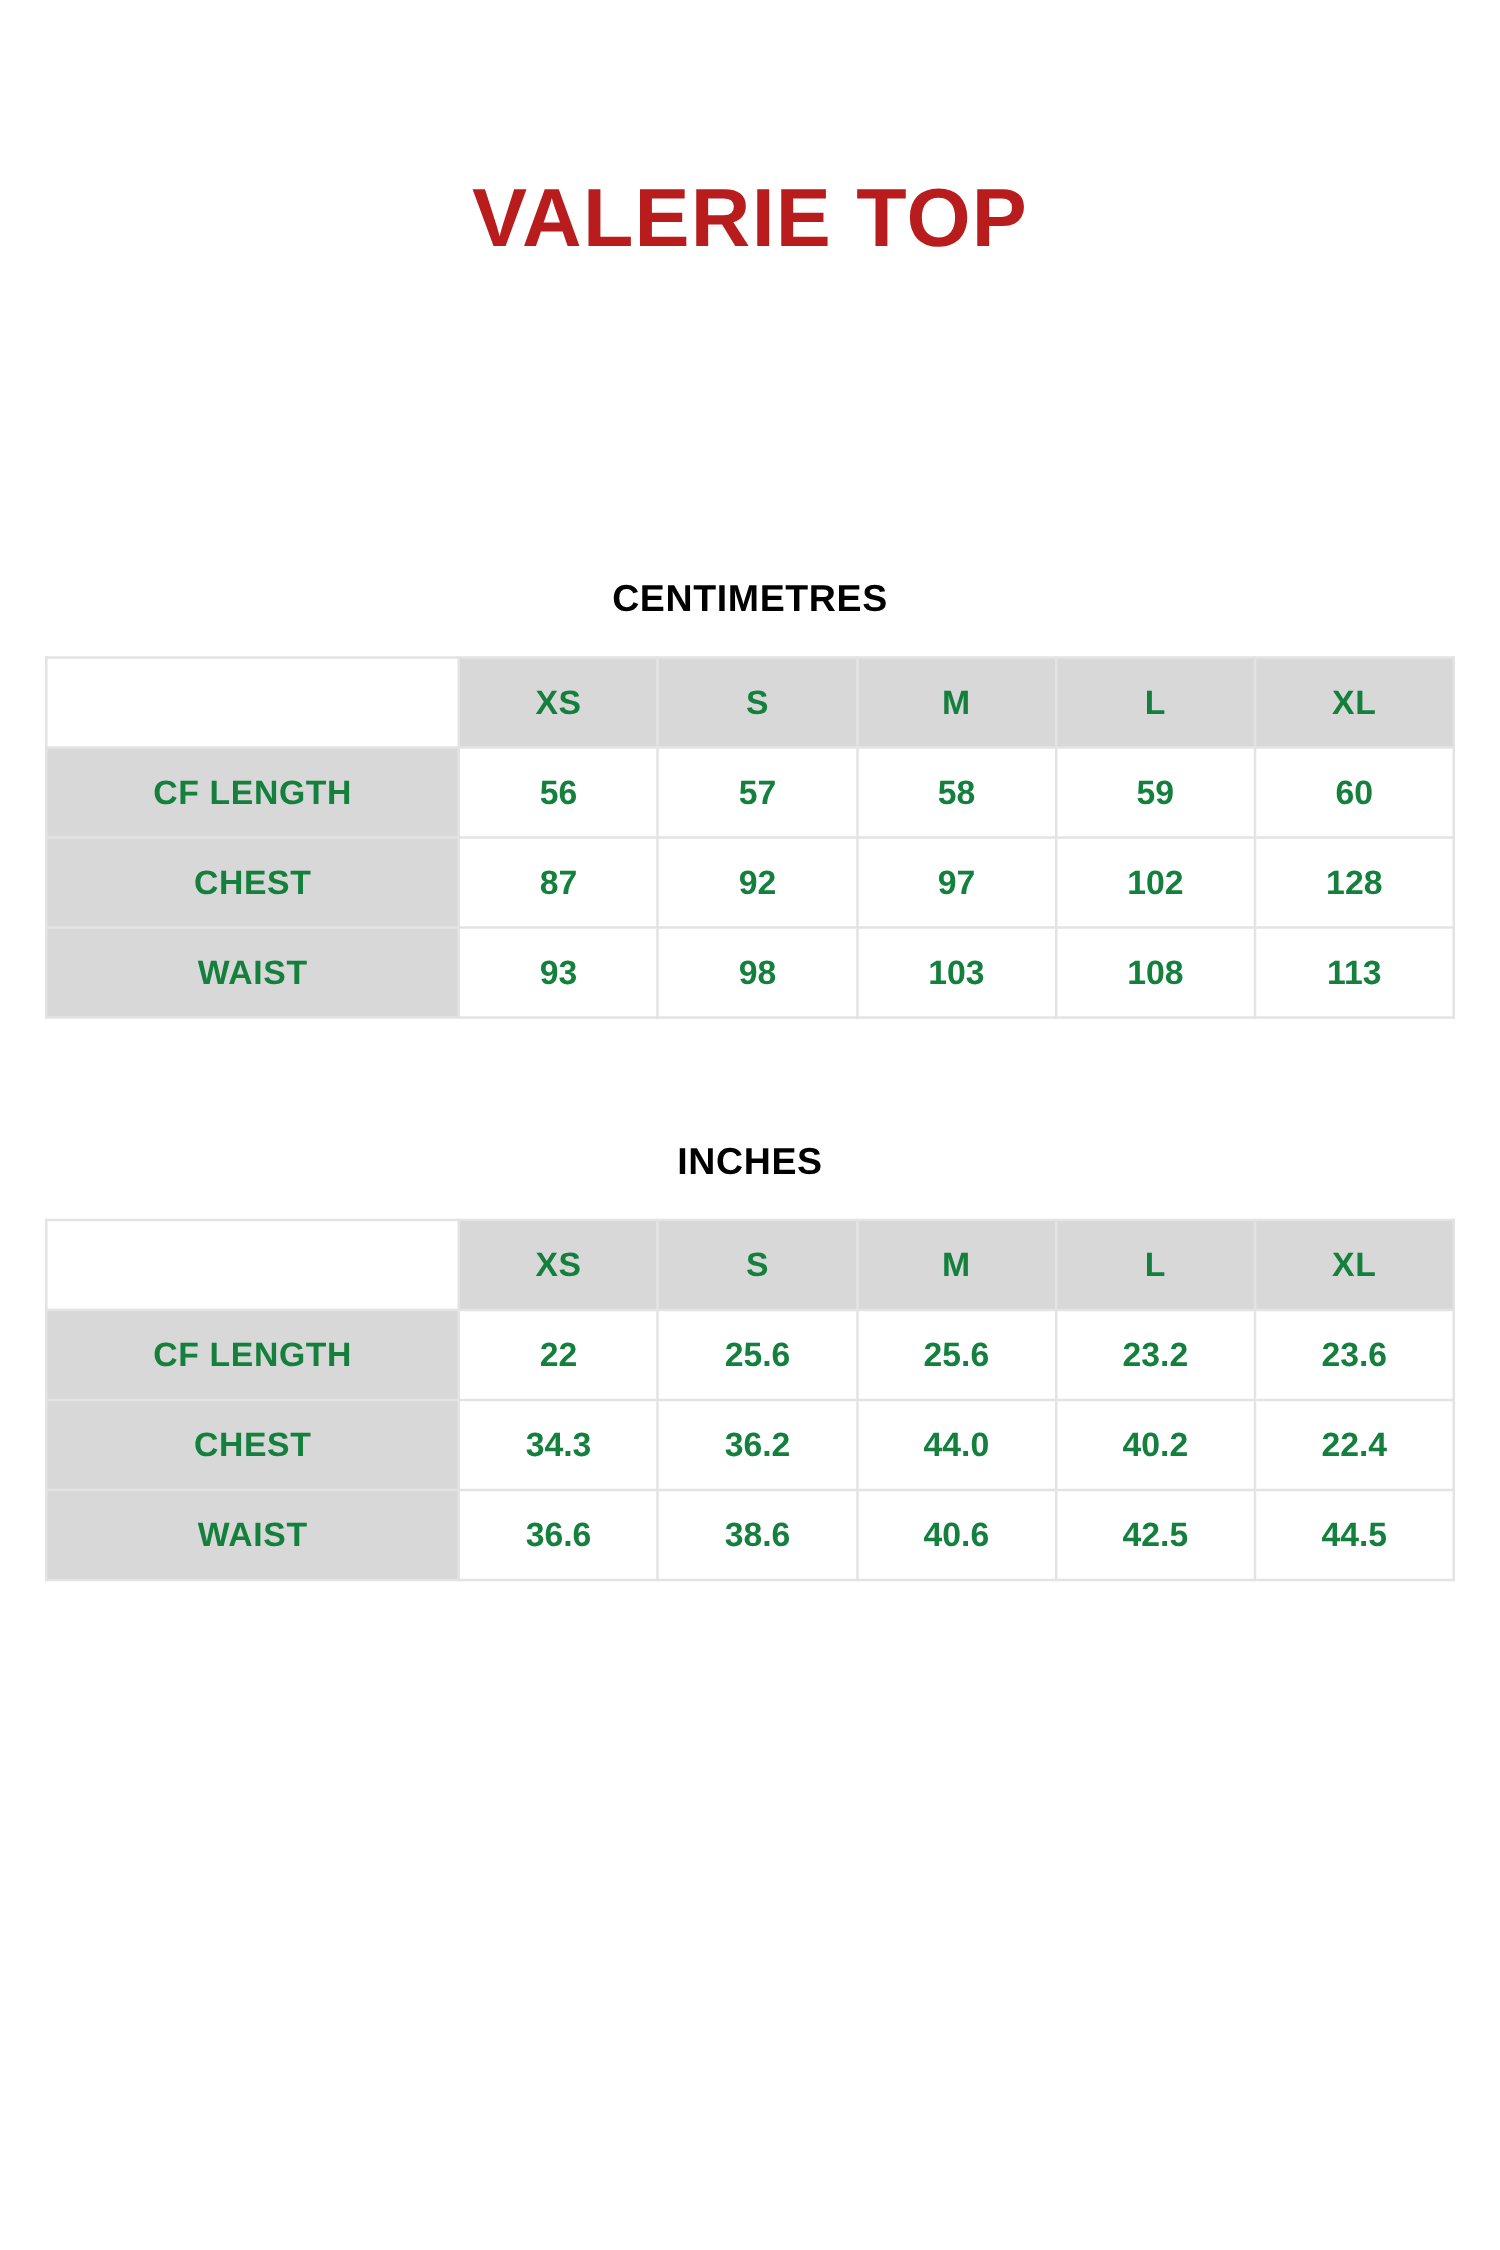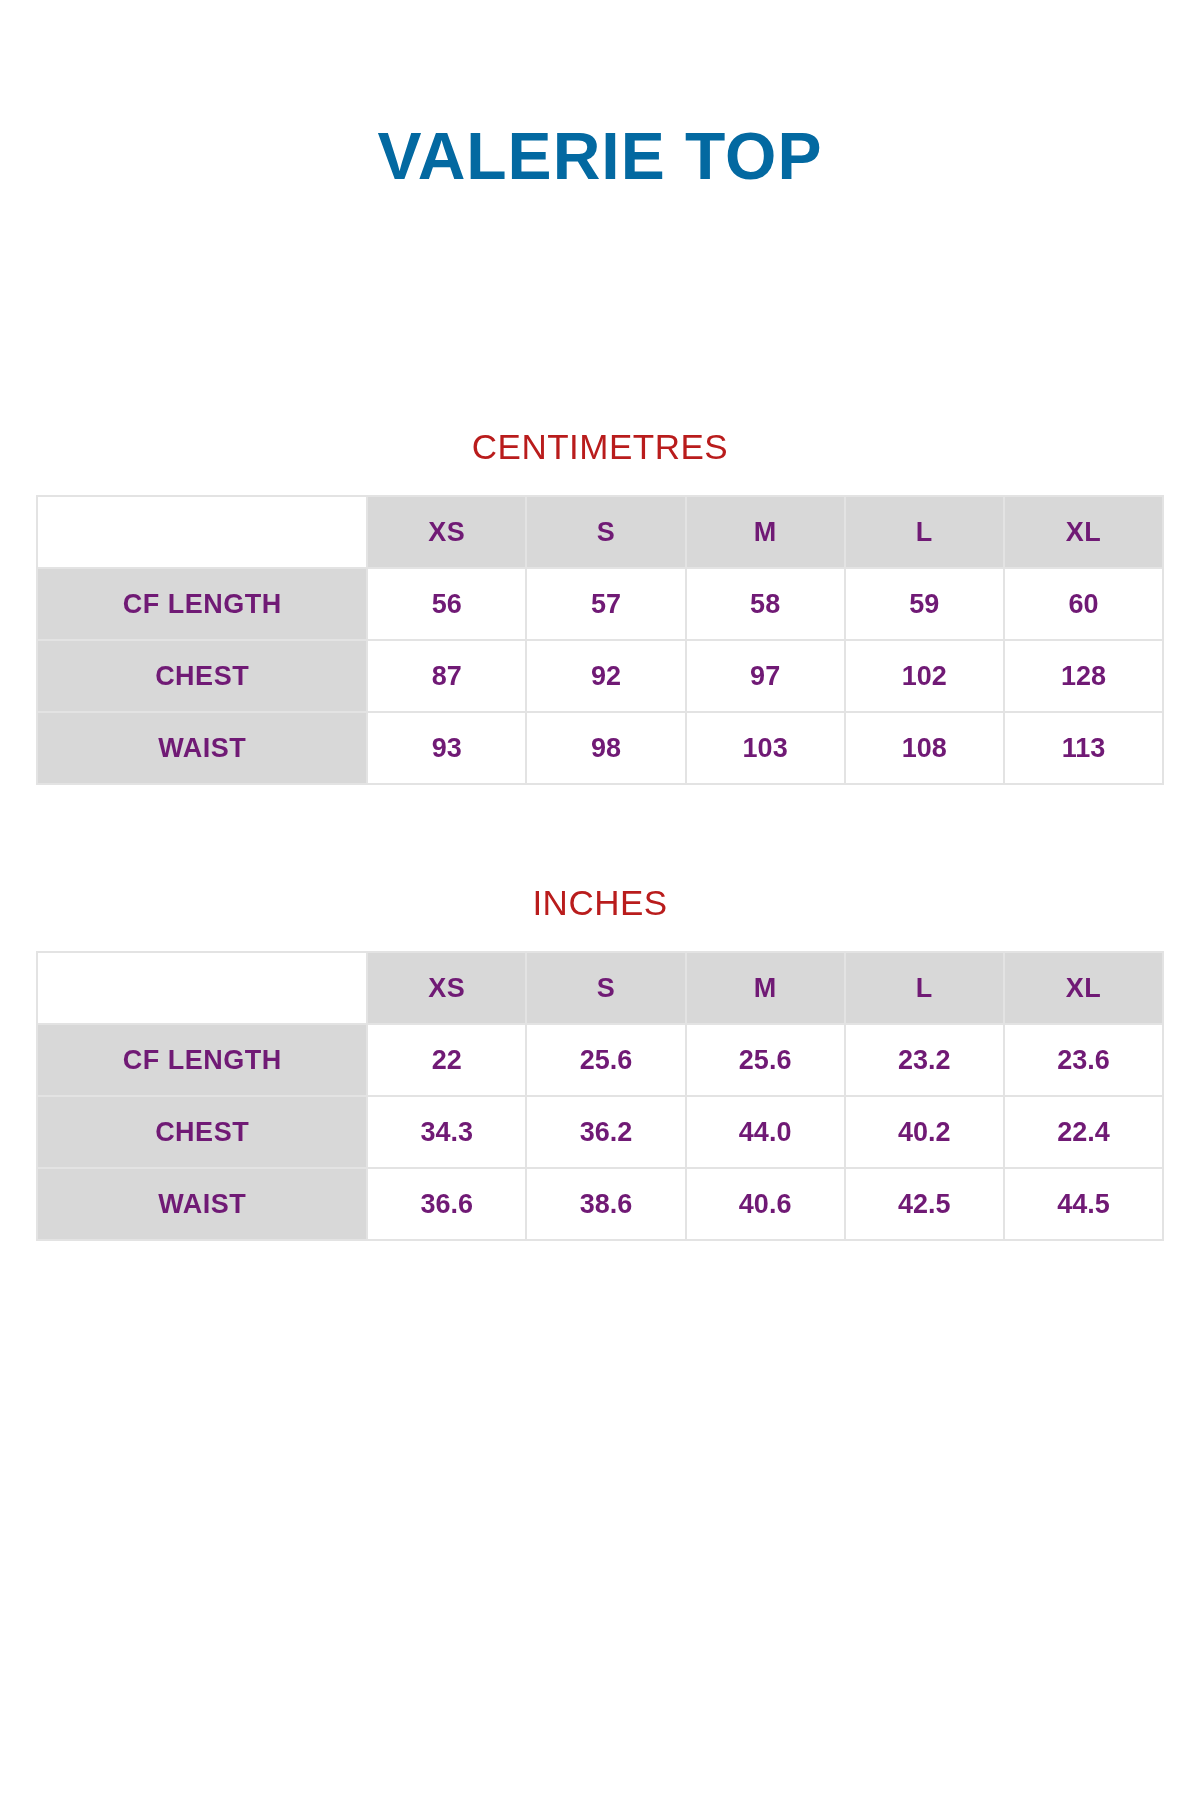--- a/index.html
+++ b/index.html
@@ -20,58 +20,58 @@
     height: 1800px;
     box-sizing: border-box;
     padding: 0;
     background: #ffffff;
   }
   .page-title {
     text-align: center;
     font-size: 66px;
     font-weight: bold;
     letter-spacing: 1px;
-    color: #0369a1;
-    margin: 0;
+    color: #b91c1c;
+    margin: 18px;
     padding-top: 122px;
     line-height: 1.05;
   }
   .section {
     margin: 0 auto;
     width: 1128px;
   }
   .section-cm {
     padding-top: 236px;
   }
   .section-in {
     padding-top: 98px;
   }
   .section-title {
     text-align: center;
-    font-size: 35px;
-    font-weight: normal;
+    font-size: 30px;
+    font-weight: bold;
     letter-spacing: 0.5px;
-    color: #b91c1c;
+    color: #000000;
     margin: 0 0 28px 0;
   }
   table.size-table {
     border-collapse: collapse;
     margin: 0 auto;
     width: 1128px;
     table-layout: fixed;
   }
   table.size-table td,
   table.size-table th {
     border: 2px solid #e3e3e3;
     height: 70px;
     text-align: center;
     vertical-align: middle;
     font-size: 27px;
     font-weight: bold;
-    color: #701a75;
+    color: #15803d;
     padding: 0;
   }
   table.size-table col.label-col { width: 330px; }
   table.size-table col.size-col { width: 159px; }
 
   th.corner-cell {
     background: #ffffff;
     border: 2px solid #e3e3e3;
   }
   th.size-head {

